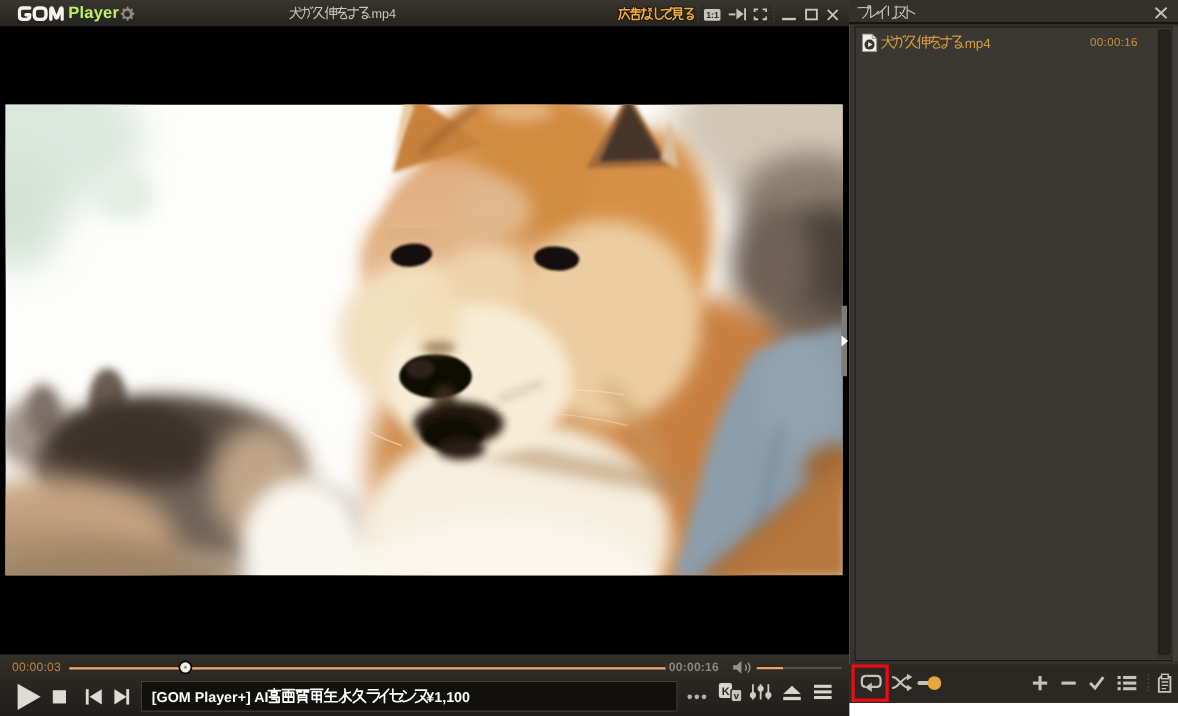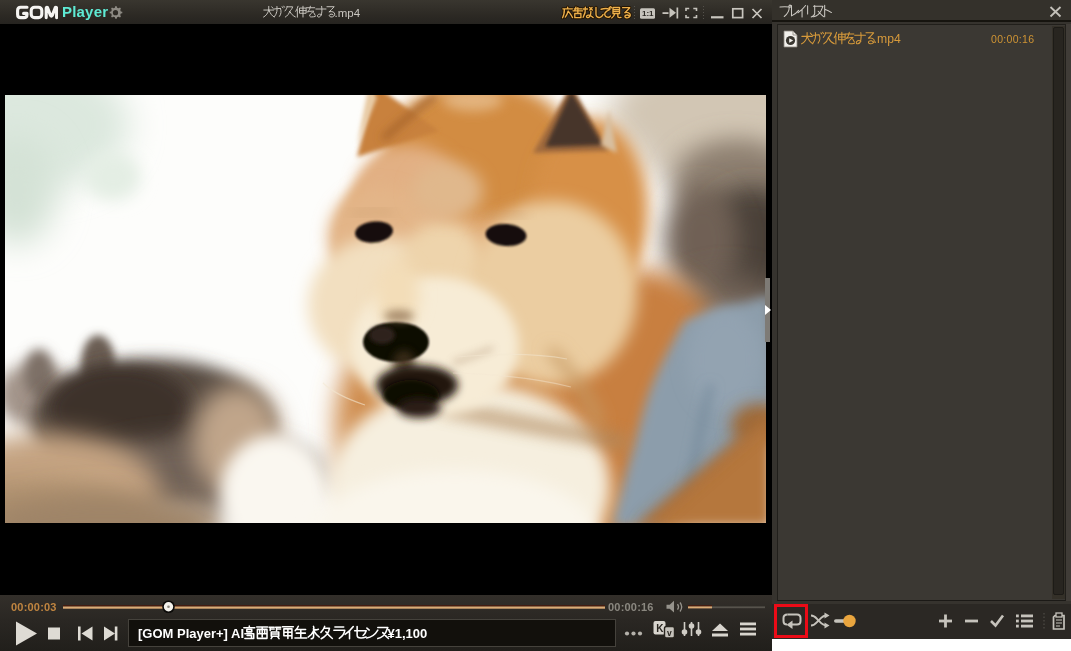--- a/index.html
+++ b/index.html
@@ -9,21 +9,21 @@
 
 <div class="abs" style="left:0;top:0;width:772px;height:651px;background:#000">
 <div class="abs" style="left:0;top:0;width:772px;height:24px;background:linear-gradient(#39362f,#2b2823 70%,#262420)"></div>
 <svg class="abs" style="left:16px;top:4px" width="42" height="17" viewBox="0 0 42 17">
 <g fill="none" stroke="#f5f4f1" stroke-width="3.1" stroke-linecap="round" stroke-linejoin="round">
 <path d="M11 3.2 H4.6 Q1.6 3.2 1.6 6.4 V10.4 Q1.6 13.6 4.6 13.6 H8 Q11 13.6 11 10.4 V9.4 H7.6"></path>
 <rect x="15.2" y="3.2" width="10.6" height="10.4" rx="3.4"></rect>
 <path d="M30.2 13.6 V4.4 Q30.2 3 31.4 3.4 L34.6 11.6 Q35.4 13 36.2 11.6 L39.4 3.4 Q40.6 3 40.6 4.4 V13.6"></path>
 </g>
       </svg>
-<div class="abs" style="left:62px;top:3px;font-size:15px;font-weight:bold;color:#5eead4;letter-spacing:0.2px">Player</div>
+<div class="abs" style="left:62px;top:3px;font-size:15px;font-weight:bold;color:#bef264;letter-spacing:0.2px">Player</div>
 <svg class="abs" style="left:107px;top:4px" width="17" height="17" viewBox="0 0 17 17">
 <path fill="#8d8a83" d="M8.5 2 l1.2 0.2 0.4 1.5 a5 5 0 0 1 1.5 0.6 l1.4-0.7 0.9 0.9 -0.7 1.4 a5 5 0 0 1 0.6 1.5 l1.5 0.4 0 1.4 -1.5 0.4 a5 5 0 0 1 -0.6 1.5 l0.7 1.4 -0.9 0.9 -1.4-0.7 a5 5 0 0 1 -1.5 0.6 l-0.4 1.5 -1.4 0 -0.4-1.5 a5 5 0 0 1 -1.5-0.6 l-1.4 0.7 -0.9-0.9 0.7-1.4 a5 5 0 0 1 -0.6-1.5 l-1.5-0.4 0-1.4 1.5-0.4 a5 5 0 0 1 0.6-1.5 l-0.7-1.4 0.9-0.9 1.4 0.7 a5 5 0 0 1 1.5-0.6 l0.4-1.5 z M8.5 6.1 a2.6 2.6 0 1 0 0 5.2 a2.6 2.6 0 0 0 0-5.2z"></path>
       </svg>
 <svg style="position:absolute;left:263px;top:5px;overflow:visible;opacity:1.0" width="96" height="15">
         <path transform="translate(0.0,0.9) scale(1.150)" d="M0.7 3.6 H9.3 M5 0.4 V3.6 M5 3.6 C4.4 6.2 2.7 8.6 0.5 9.7 M5.2 3.6 C6 6.4 7.8 8.6 9.7 9.7 M7.6 0.8 L8.7 2.1" fill="none" stroke="#c9c6c0" stroke-width="0.85" stroke-linecap="round" stroke-linejoin="round"></path>
         <path transform="translate(10.4,0.9) scale(1.150)" d="M0.6 2.7 C2.4 2.4 4.6 2.2 6.2 2.2 M3.1 0.5 C3.5 3.4 3.1 6.8 0.9 9.3 M6.1 2.2 C7.1 4.4 6.8 7.3 5.3 9.1 M7.6 0.7 L8.3 1.7 M9.0 0.2 L9.7 1.2" fill="none" stroke="#c9c6c0" stroke-width="0.85" stroke-linecap="round" stroke-linejoin="round"></path>
         <path transform="translate(21.4,0.9) scale(1.150)" d="M2.4 0.4 C2.3 1.8 1.6 3.3 0.5 4.4 M2.4 0.8 H7.2 C6.7 2.4 5.7 3.9 4.4 4.9 M4.6 4.9 C4.1 6.8 2.6 8.7 0.8 9.7 M4.8 4.9 C5.6 6.9 7.5 8.7 9.5 9.6" fill="none" stroke="#c9c6c0" stroke-width="0.85" stroke-linecap="round" stroke-linejoin="round"></path>
         <path transform="translate(32.4,0.9) scale(1.150)" d="M2.3 0.3 C1.9 1.9 1.2 3.4 0.3 4.7 M1.7 3.2 V9.8 M3.9 1.9 H9.3 V6.4 H3.9 Z M3.9 4.1 H9.3 M6.6 0.3 V9.7" fill="none" stroke="#c9c6c0" stroke-width="0.85" stroke-linecap="round" stroke-linejoin="round"></path>
         <path transform="translate(42.3,0.9) scale(1.150)" d="M1.0 1.6 H8.2 M4.4 0.3 C4.2 2.4 3.4 4.1 2.0 5.3 M2.2 5.2 C4.1 4.7 6.0 4.4 7.4 4.6 C5.0 6.3 3.5 7.8 3.8 8.9 C4.1 9.9 6.4 9.7 8.6 9.2 M7.3 5.9 L8.6 8.2" fill="none" stroke="#c9c6c0" stroke-width="0.85" stroke-linecap="round" stroke-linejoin="round"></path>
         <path transform="translate(52.2,0.9) scale(1.150)" d="M0.6 2.7 H9.4 M5.6 0.4 C5.9 2.8 5.9 4.8 5.6 6.4 C5.3 8.4 4.5 9.5 3.2 9.7 C2.0 9.8 1.5 8.8 2.2 7.9 C3.0 6.9 4.6 6.9 5.6 7.7" fill="none" stroke="#c9c6c0" stroke-width="0.85" stroke-linecap="round" stroke-linejoin="round"></path>
@@ -160,21 +160,21 @@
 <path d="M448 268 Q468 262 488 253" stroke="#8a6544" stroke-width="4" fill="none" filter="url(#b4)" opacity="0.4"></path>
 <path d="M452 262 Q520 256 562 264" stroke="#f3e7d2" stroke-width="1.2" fill="none" opacity="0.5"></path>
 <path d="M448 278 Q520 280 566 292" stroke="#f3e7d2" stroke-width="1.2" fill="none" opacity="0.45"></path>
 <path d="M360 310 Q330 300 318 288" stroke="#f3e7d2" stroke-width="1.2" fill="none" opacity="0.6"></path>
 </svg>
 <div class="abs" style="left:765px;top:278px;width:5px;height:64px;background:#7e7b76"></div>
 <svg class="abs" style="left:764px;top:304px" width="8" height="12">
         <path d="M1 1 L7 6 L1 11 z" fill="#fff"></path>
       </svg>
 <div class="abs" style="left:0;top:595px;width:772px;height:56px;background:linear-gradient(#332f2a,#2a2723 45%,#211f1b)"></div>
-<div class="abs" style="left:11px;top:601px;font-size:11px;font-weight:bold;color:#c08540;letter-spacing:0.2px">00:00:03</div>
+<div class="abs" style="left:11px;top:601px;font-size:11px;font-weight:normal;color:#c08540;letter-spacing:0.2px">00:00:03</div>
 <svg class="abs" style="left:0;top:595px" width="772" height="24">
 <rect x="63" y="10.2" width="542" height="1.3" fill="#4a1a0c"></rect>
 <rect x="63" y="11.5" width="542" height="2.2" fill="#dcab76"></rect>
 <circle cx="168.5" cy="11.7" r="6.3" fill="#0b0a08"></circle>
 <circle cx="168.5" cy="11.7" r="4.7" fill="#f4f2ec"></circle>
 <circle cx="168.5" cy="11.7" r="1.3" fill="#8b877f"></circle>
 <rect x="688" y="10.2" width="24" height="1.2" fill="#4a1a0c"></rect>
 <rect x="688" y="11.4" width="24" height="2.0" fill="#dcab76"></rect>
 <rect x="712" y="11.4" width="53" height="1.8" fill="#57534c"></rect>
 <path d="M666.5 9.7 h3.2 l4.3-3.9 v11.8 l-4.3-3.9 h-3.2 z" fill="#96938c"></path>

